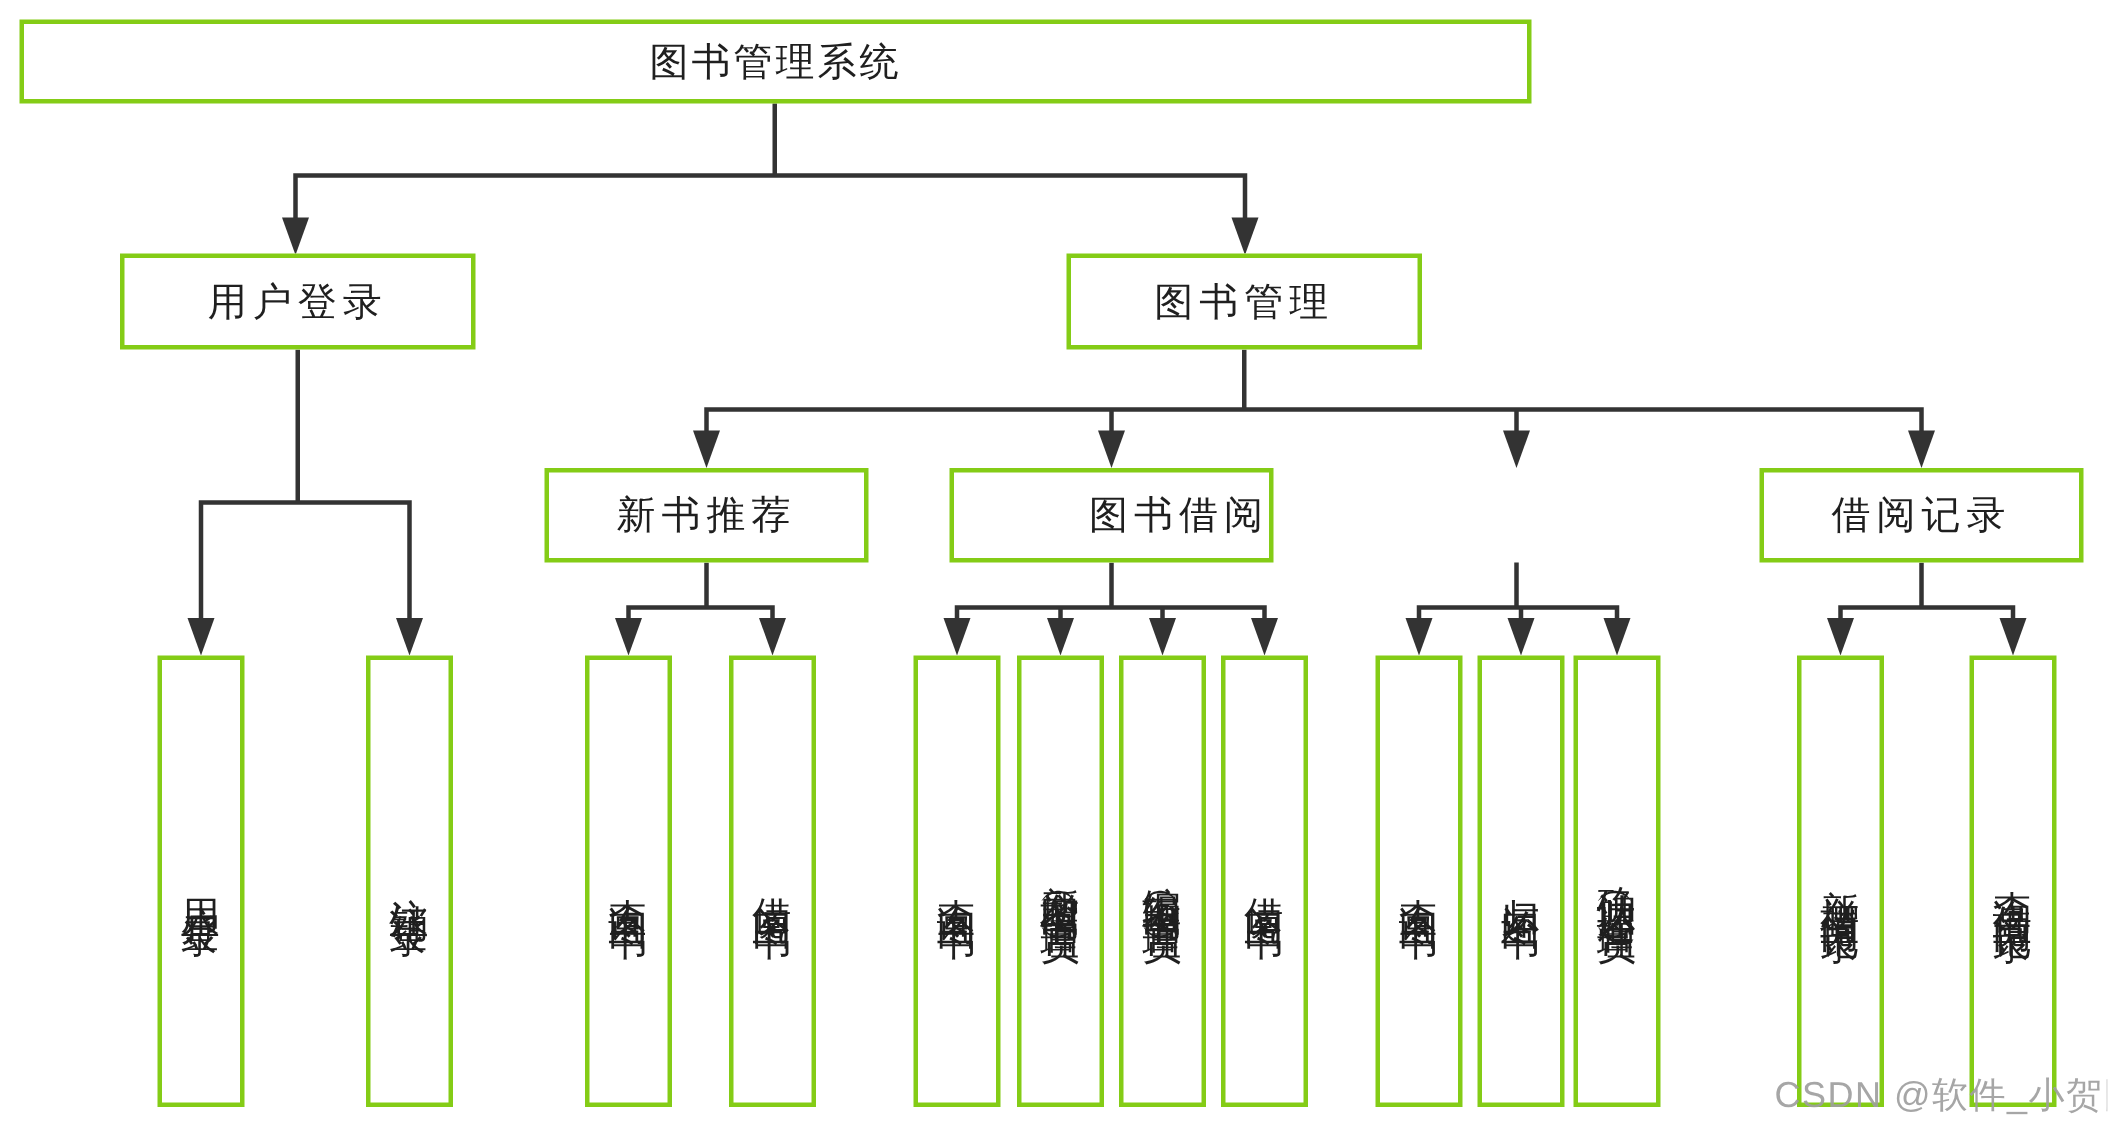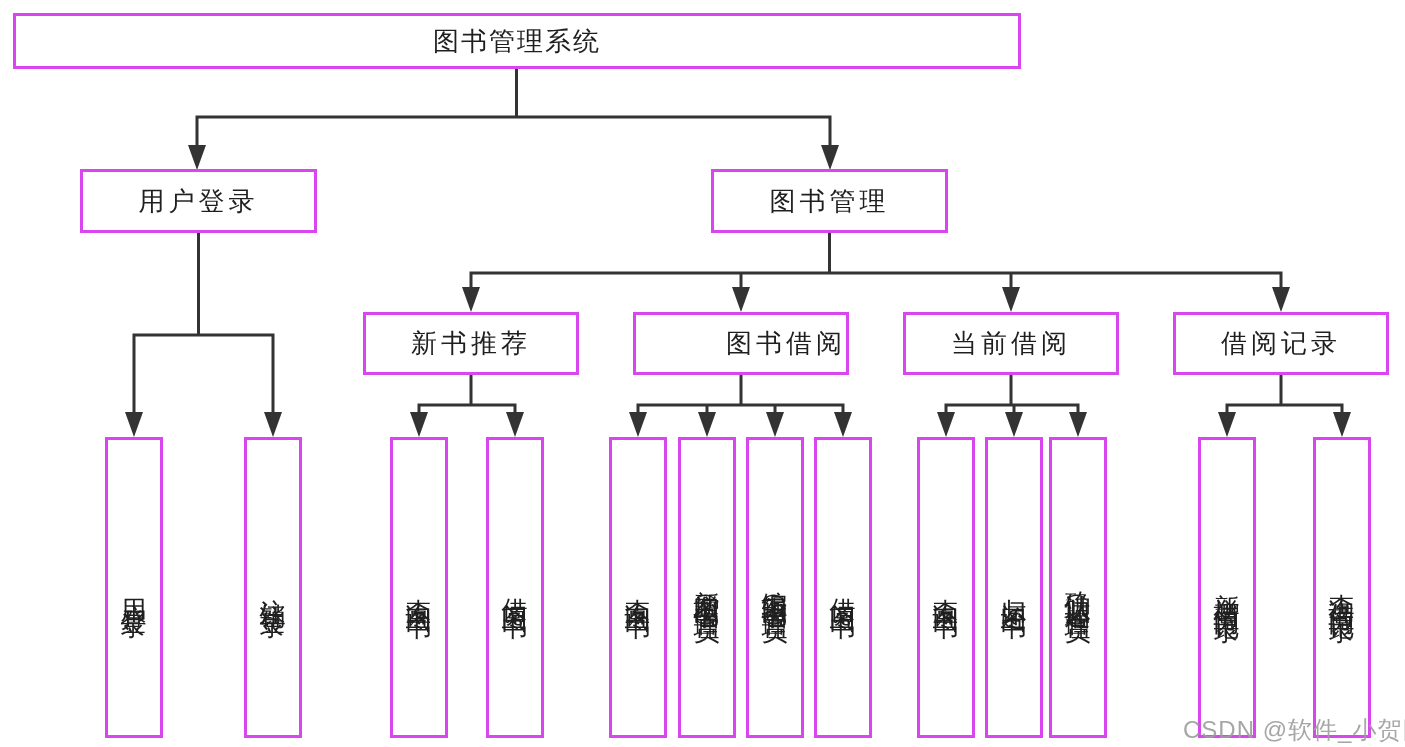--- a/index.html
+++ b/index.html
@@ -29,21 +29,21 @@
     stroke-width: 3;
     fill: none;
   }
   .connectors polygon {
     fill: #333333;
     stroke: none;
   }
   .box {
     position: absolute;
     box-sizing: border-box;
-    border: 3px solid #d946ef;
+    border: 3px solid #84cc16;
     background: #ffffff;
     display: flex;
     align-items: center;
     justify-content: center;
   }
   .hlabel {
     font-size: 26px;
     letter-spacing: 4px;
     white-space: nowrap;
     color: #1f1f1f;
@@ -146,23 +146,20 @@
   <div class="box" id="n-book-mgmt">
     <span class="hlabel">图书管理</span>
   </div>
 
   <div class="box" id="n-nbr">
     <span class="hlabel">新书推荐</span>
   </div>
   <div class="box" id="n-bb">
     <span class="hlabel">图书借阅</span>
   </div>
-  <div class="box" id="n-cb">
-    <span class="hlabel">当前借阅</span>
-  </div>
   <div class="box" id="n-br">
     <span class="hlabel">借阅记录</span>
   </div>
 
   <div class="box leaf" id="l-ul-login">
     <span class="vlabel">用户登录</span>
   </div>
   <div class="box leaf" id="l-ul-logout">
     <span class="vlabel">注销登录</span>
   </div>

